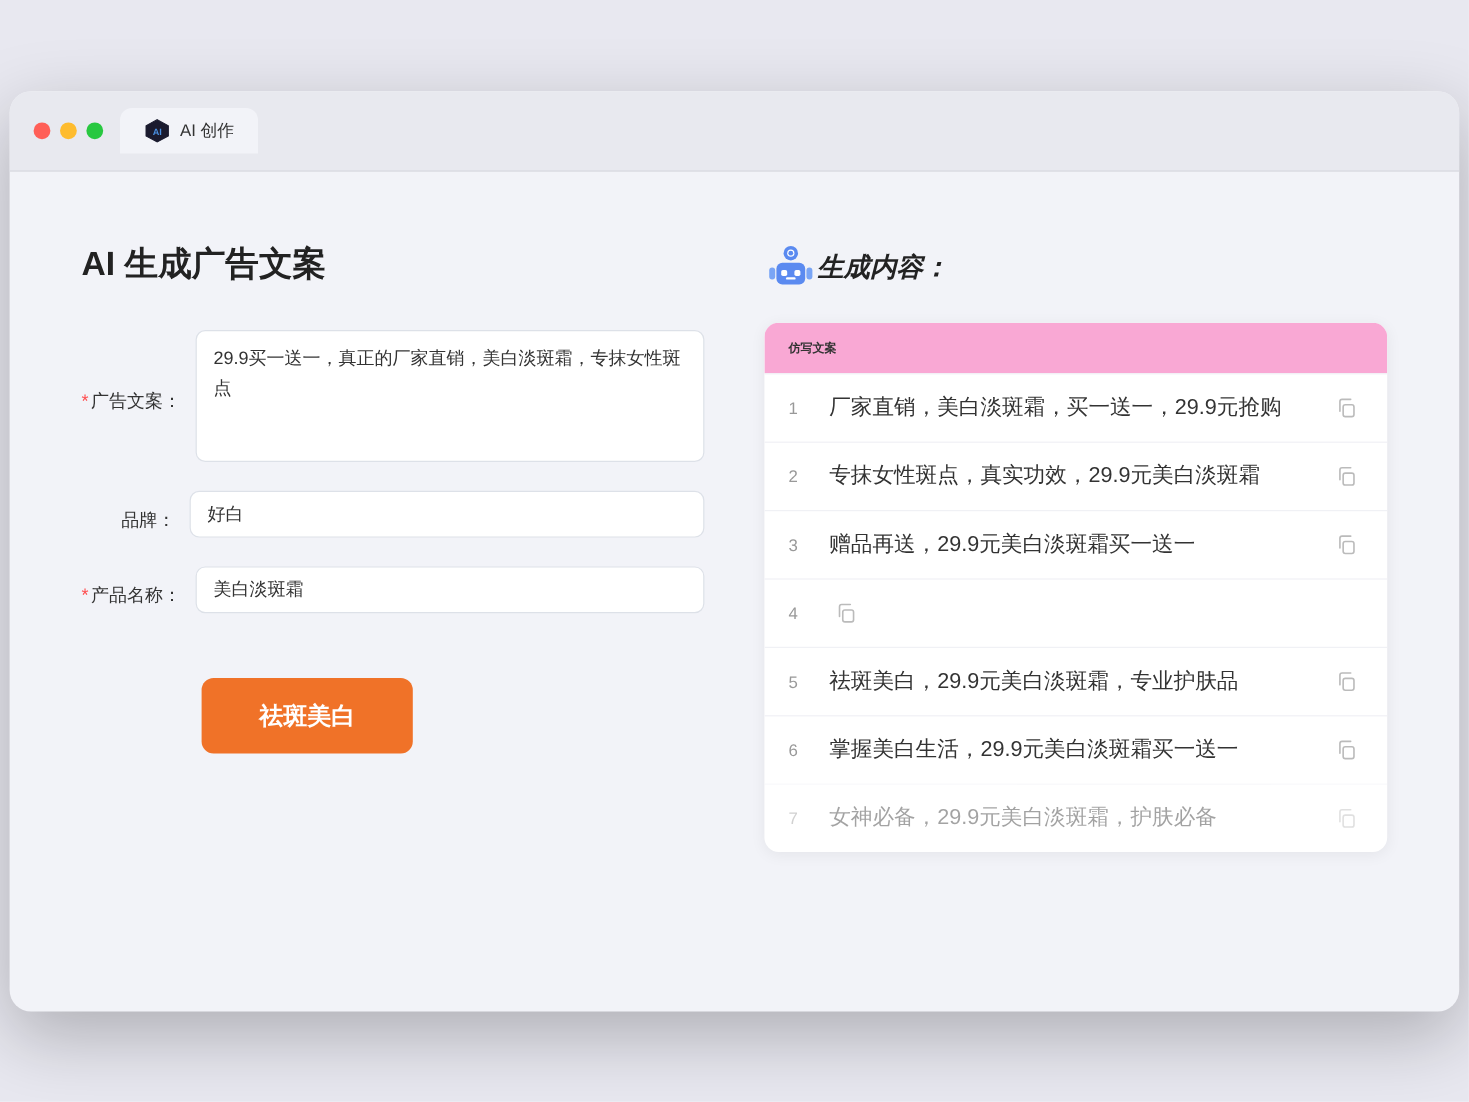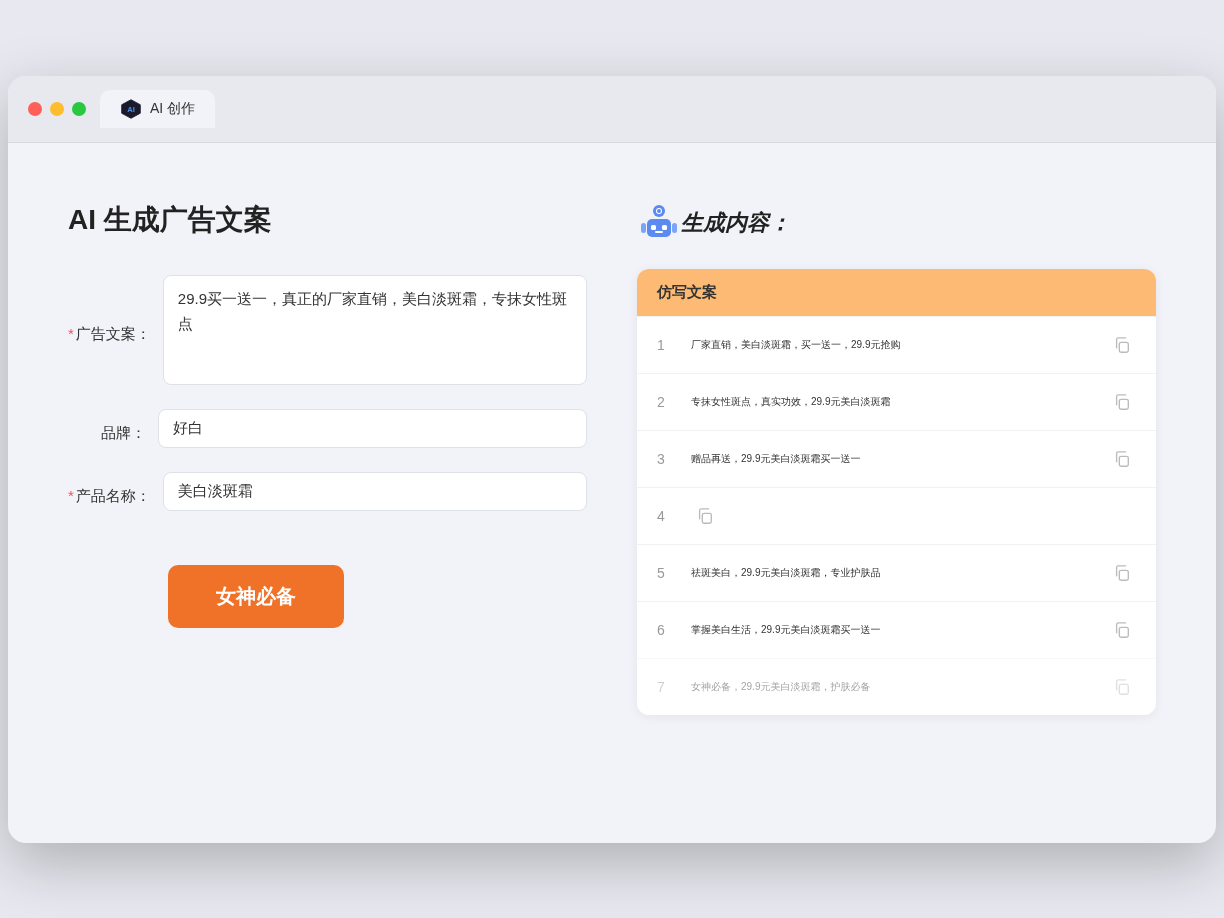--- a/index.html
+++ b/index.html
@@ -152,23 +152,23 @@
     }
 
     .result-table {
       background: #fff;
       border-radius: 12px;
       overflow: hidden;
       box-shadow: 0 2px 12px rgba(0,0,0,0.06);
     }
 
     .table-header {
-      background: #fdba74;
+      background: #f9a8d4;
       padding: 14px 20px;
-      font-size: 15px;
+      font-size: 10px;
       font-weight: 600;
       color: #333;
     }
 
     .table-row {
       display: flex;
       align-items: center;
       padding: 14px 20px;
       border-top: 1px solid #f0f1f5;
       gap: 14px;
@@ -179,21 +179,21 @@
     }
 
     .row-num {
       font-size: 14px;
       color: #999;
       min-width: 20px;
     }
 
     .row-text {
       flex: 1;
-      font-size: 10px;
+      font-size: 18px;
       color: #333;
       line-height: 1.5;
     }
 
     .copy-btn {
       width: 28px;
       height: 28px;
       display: flex;
       align-items: center;
       justify-content: center;
@@ -243,21 +243,21 @@
 
       
       <div class="form-group">
         <label class="form-label">
           <span class="required-star">*</span>产品名称：
         </label>
         <input type="text" class="form-input" value="美白淡斑霜" style="">
       </div>
 
       
-      <button class="generate-btn">女神必备</button>
+      <button class="generate-btn">祛斑美白</button>
     </div>
 
     <div class="right-panel">
       <div class="result-header">
 
         <svg class="robot-icon" viewBox="0 0 44 44" fill="none">
           <circle cx="22" cy="10" r="6" fill="#5b8af0"></circle>
           <circle cx="22" cy="10" r="3" fill="#fff"></circle>
           <rect x="10" y="18" width="24" height="18" rx="5" fill="#5b8af0"></rect>
           <rect x="14" y="24" width="5" height="5" rx="1.5" fill="#fff"></rect>

